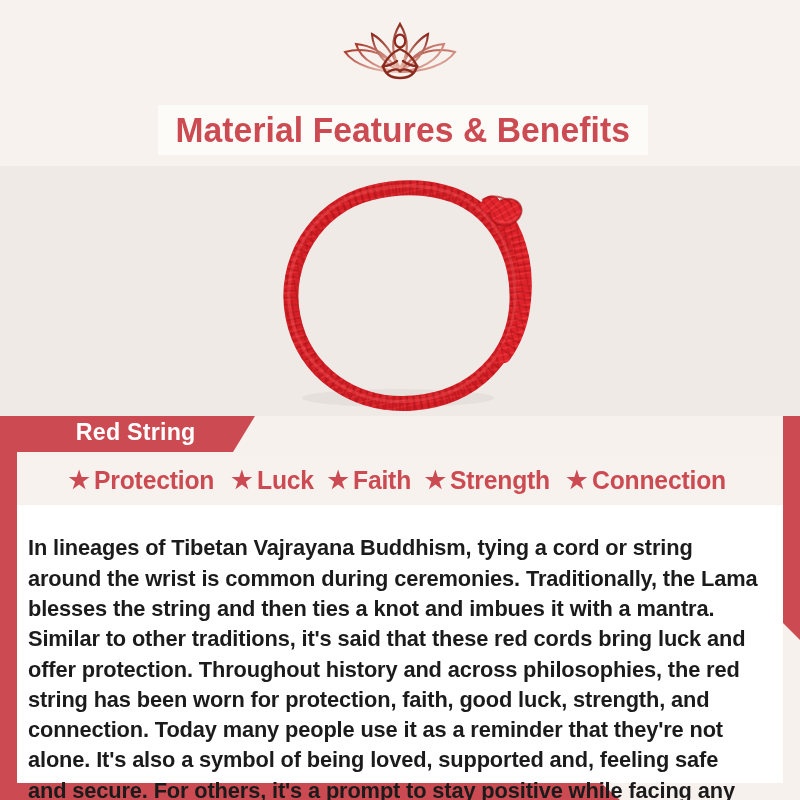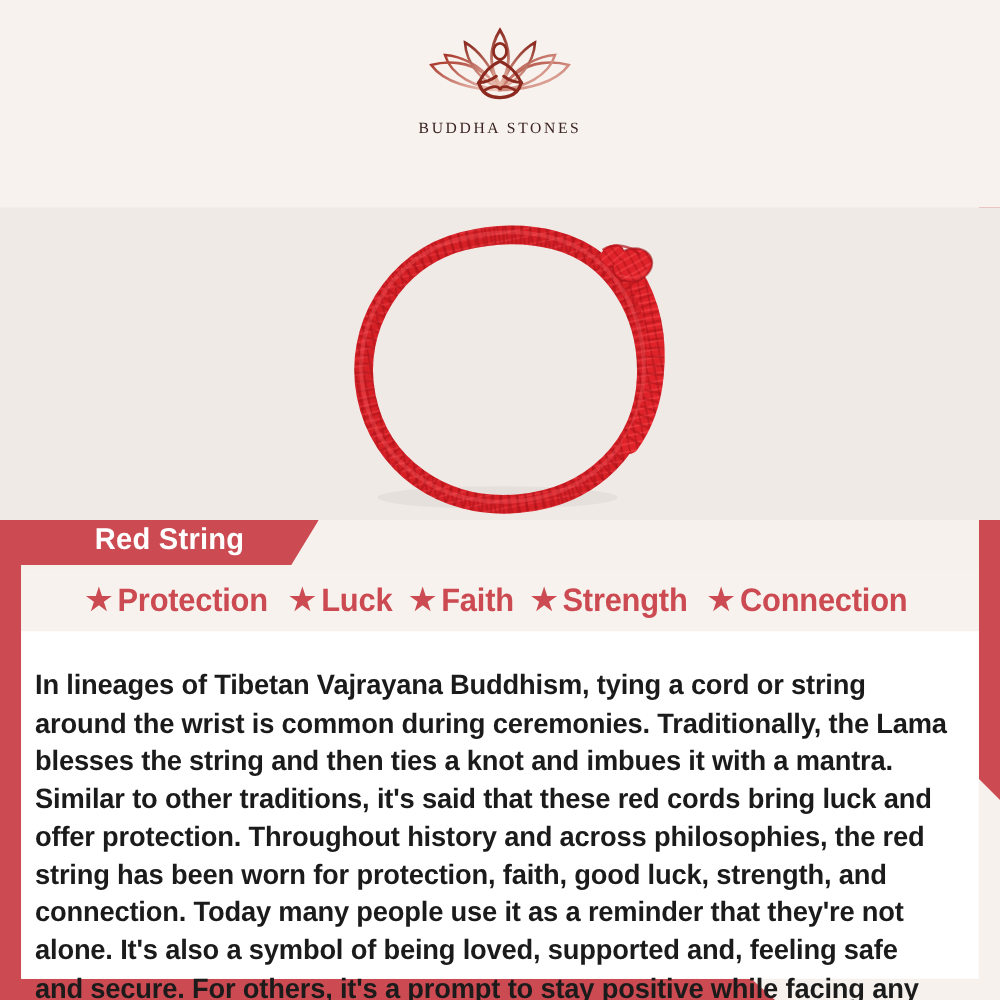--- a/index.html
+++ b/index.html
@@ -261,24 +261,26 @@
 
           <ellipse cx="75" cy="25" rx="5.2" ry="6.4" fill="none" stroke="#8c2a20" stroke-width="2.2"></ellipse>
 
           <path d="M75 33 C68 36 62 42 58 50 C63 50 68 48 72 45" fill="none" stroke="#8c2a20" stroke-width="2.4" stroke-linecap="round"></path>
           <path d="M75 33 C82 36 88 42 92 50 C87 50 82 48 78 45" fill="none" stroke="#8c2a20" stroke-width="2.4" stroke-linecap="round"></path>
 
           <path d="M58 50 C60 58 66 62 75 62 C84 62 90 58 92 50" fill="none" stroke="#8c2a20" stroke-width="2.6" stroke-linecap="round"></path>
           <path d="M63 56 C68 53 74 52 75 56 C76 52 82 53 87 56" fill="none" stroke="#8c2a20" stroke-width="2.2" stroke-linecap="round"></path>
         </svg>
       </span>
-      <span class="brand-name">BUDDHA STONES</span>
     </div>
   </div>
 
+  <div class="title-banner">
+    <span class="title-text">Material Features &amp; Benefits</span>
+  </div>
 
   <div class="photo-stage">
     <div class="bracelet-wrap">
       <svg width="330" height="262" viewBox="0 0 330 262" xmlns="http://www.w3.org/2000/svg">
         <defs>
           <linearGradient id="cordG" x1="0" y1="0" x2="1" y2="1">
             <stop offset="0%" stop-color="#f0353a"></stop>
             <stop offset="45%" stop-color="#df1f26"></stop>
             <stop offset="100%" stop-color="#b8151b"></stop>
           </linearGradient>

